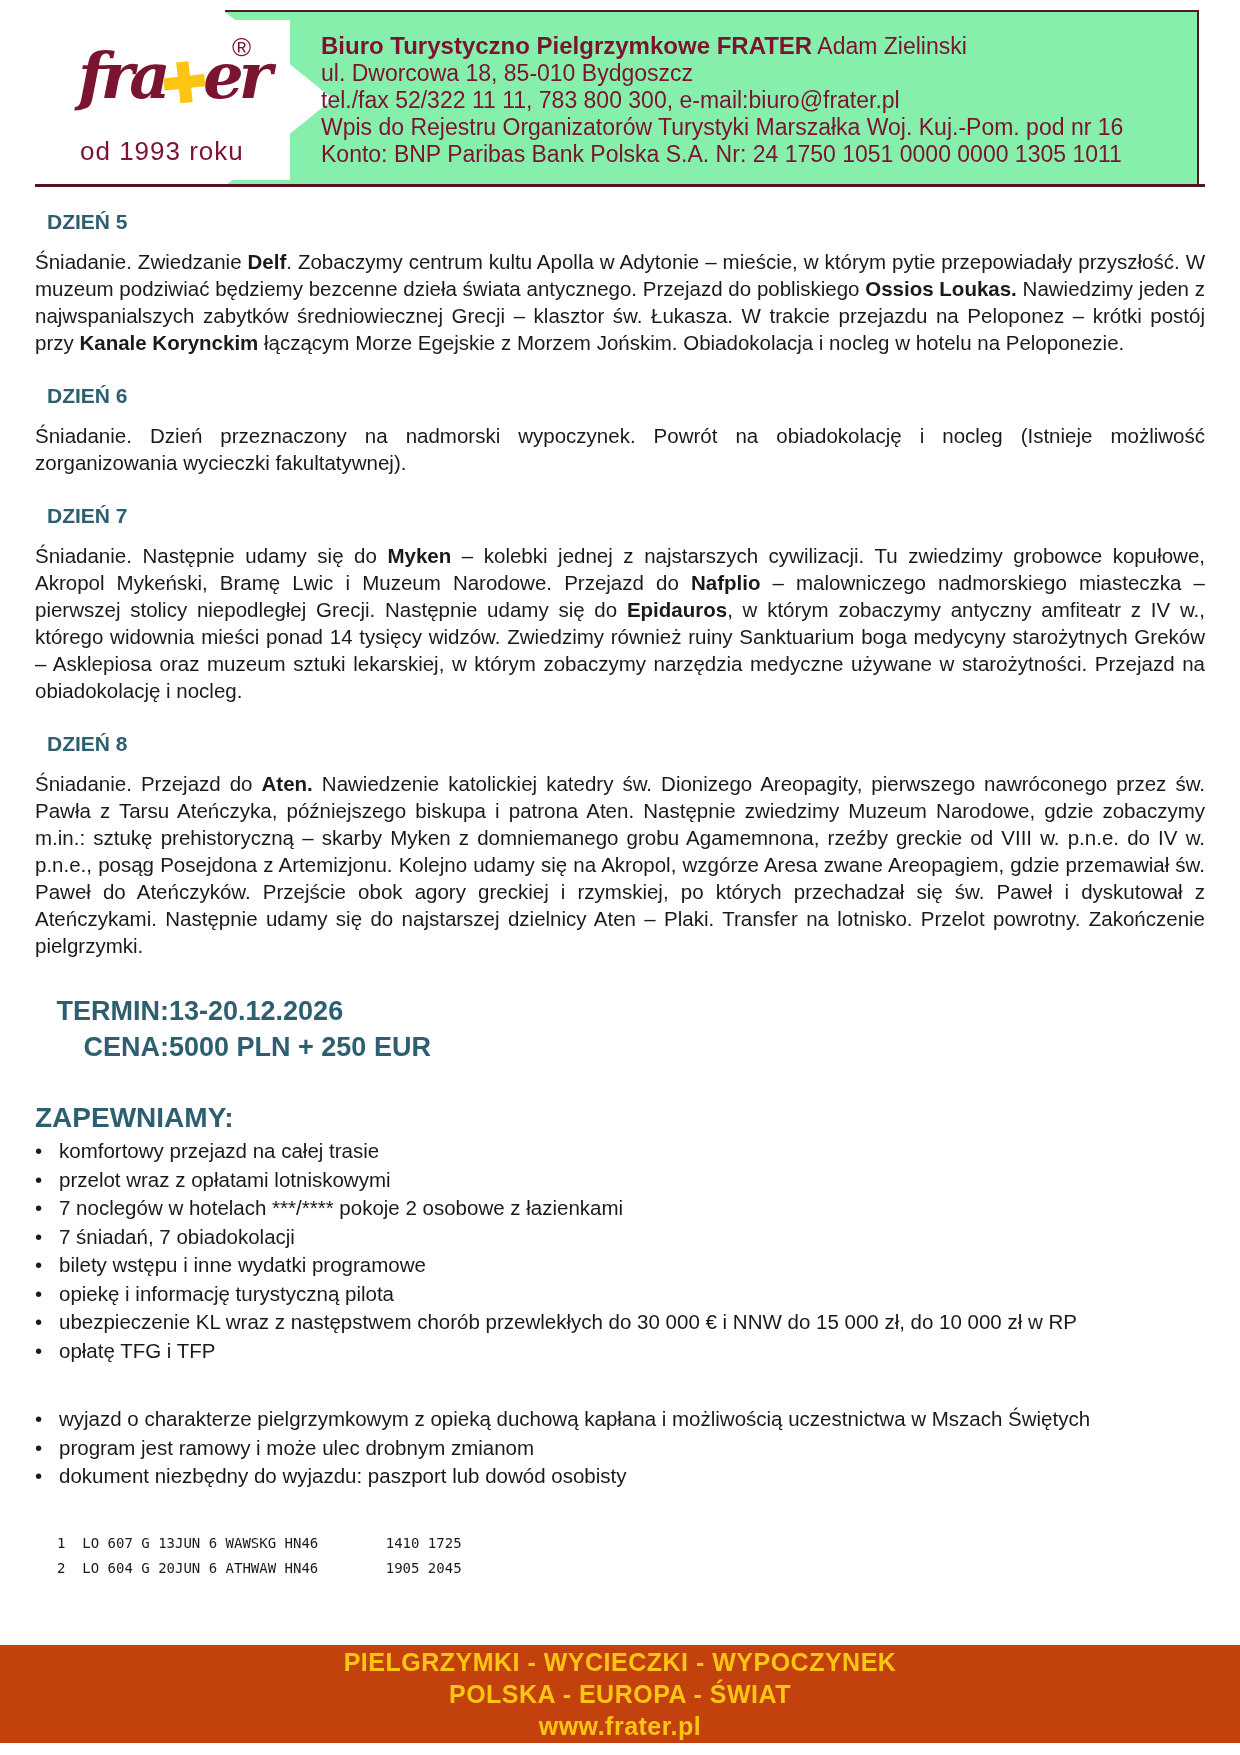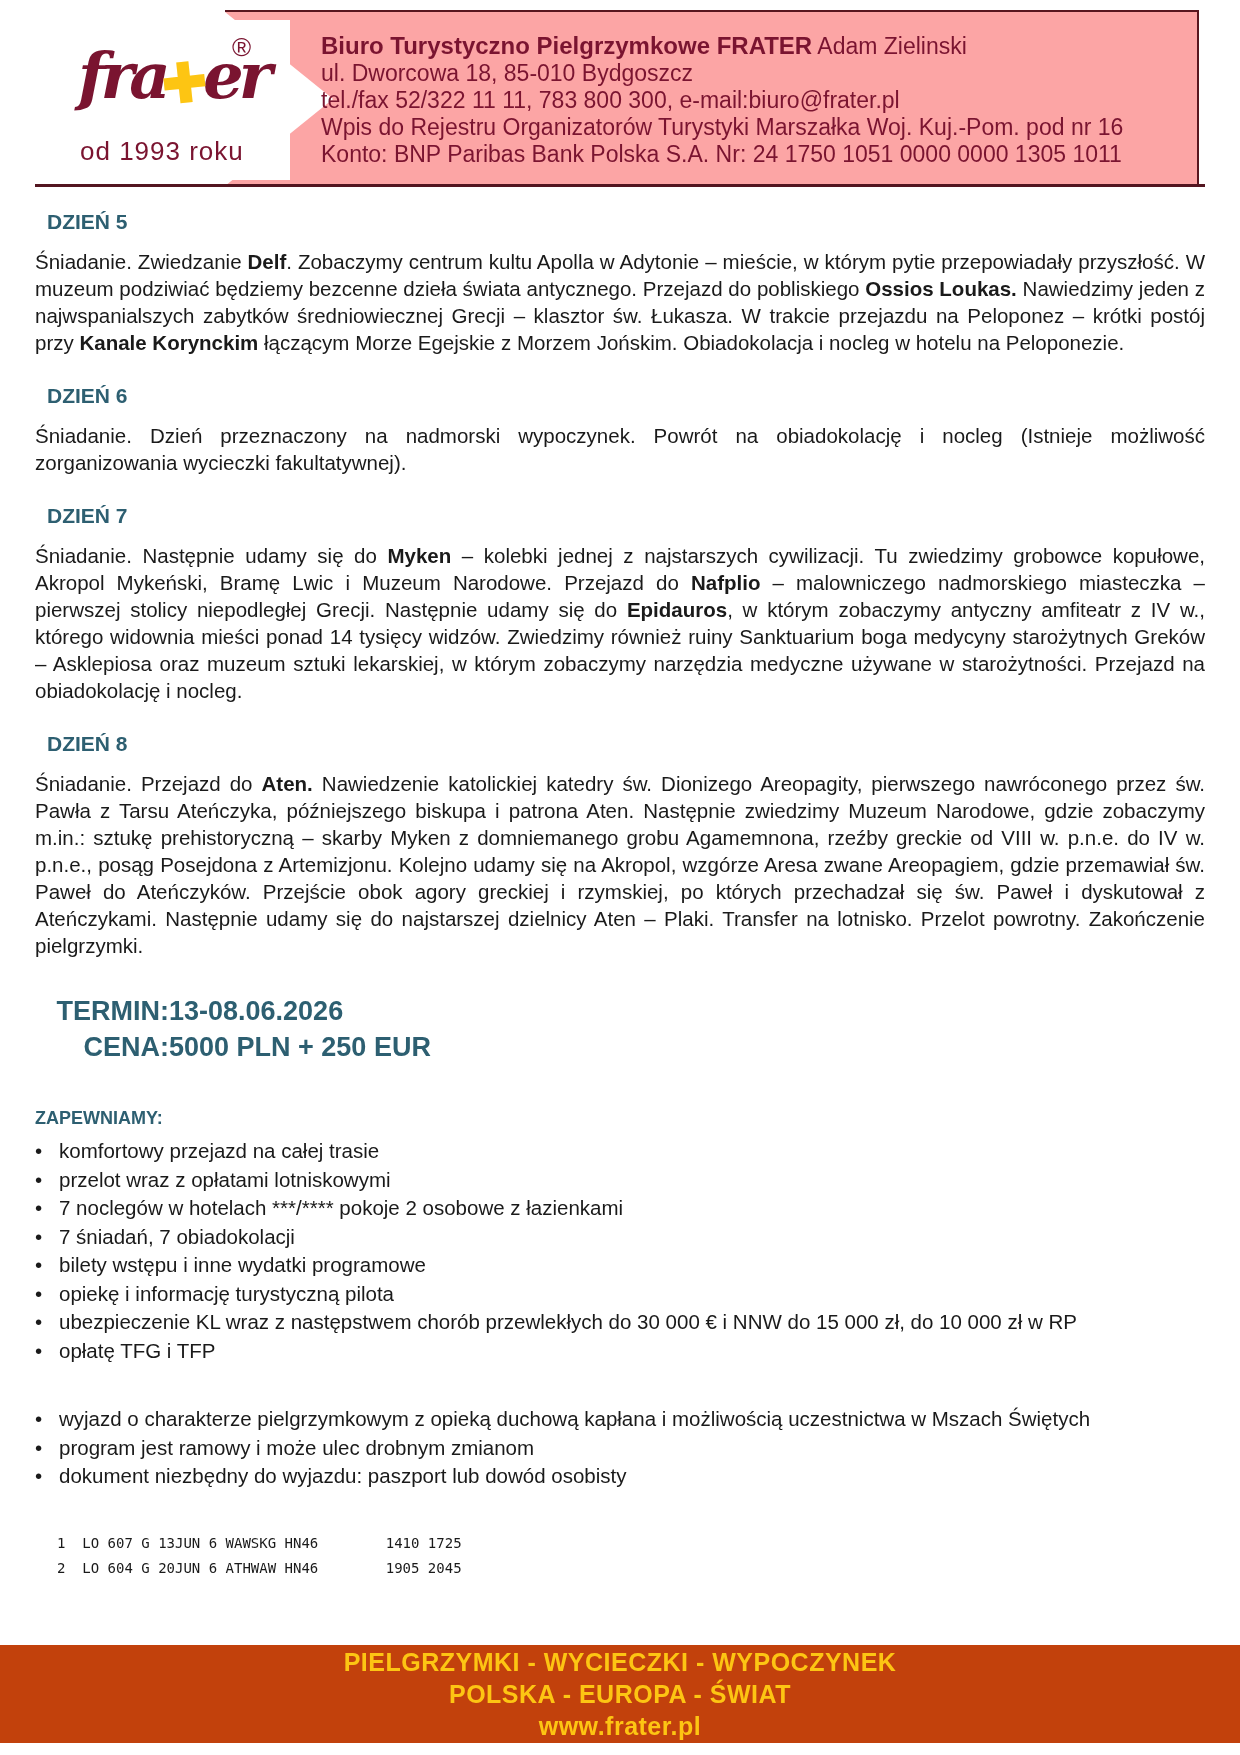--- a/index.html
+++ b/index.html
@@ -9,21 +9,21 @@
     margin:0 auto;
     background:#ffffff;
     font-family:"Liberation Sans",sans-serif;
     color:#1a1a1a;
     overflow:hidden;
   }
   
   .header{position:absolute;left:0;top:0;width:1240px;height:190px;}
   .banner{
     position:absolute;left:225px;top:10px;width:974px;height:176px;
-    background:#fca5a5;
+    background:#86efac;
     border-top:2px solid #58161f;
     border-right:2px solid #58161f;
     box-sizing:border-box;
   }
   .banner-arrow{
     position:absolute;left:0;top:0;
     width:0;height:0;
     border-left:108px solid #ffffff;
     border-top:87px solid transparent;
     border-bottom:87px solid transparent;
@@ -74,21 +74,21 @@
   .day-paragraph{
     margin:0;font-size:20.5px;line-height:27px;
     text-align:justify;
   }
   .b{font-weight:bold;}
   .summary{margin-top:34px;margin-bottom:38px;}
   .summary-row{display:flex;font-size:27px;line-height:36px;font-weight:bold;color:#2d5f71;text-align:right;}
   .summary-label{width:134px;}
   .list-block{margin-bottom:40px;}
   .list-heading{
-    margin:0 0 4px 0;font-size:18px;line-height:30px;
+    margin:0 0 4px 0;font-size:28px;line-height:30px;
     color:#2d5f71;font-weight:bold;
   }
   .bullet-item{font-size:20.5px;line-height:28.5px;}
   .bullet-glyph{display:inline-block;width:24px;}
   .flights{margin-top:22px;padding-left:22px;}
   .flight-row{
     font-family:"DejaVu Sans Mono",monospace;
     font-size:14px;line-height:25px;
     white-space:pre;
   }
@@ -145,21 +145,21 @@
         </section>
         <section class="day-section">
           <h2 class="day-heading">DZIEŃ 8</h2>
           <p class="day-paragraph"><span>Śniadanie. Przejazd do </span><span class="b">Aten.</span><span> Nawiedzenie katolickiej katedry św. Dionizego Areopagity, pierwszego nawróconego przez św. Pawła z Tarsu Ateńczyka, późniejszego biskupa i patrona Aten. Następnie zwiedzimy Muzeum Narodowe, gdzie zobaczymy m.in.: sztukę prehistoryczną – skarby Myken z domniemanego grobu Agamemnona, rzeźby greckie od VIII w. p.n.e. do IV w. p.n.e., posąg Posejdona z Artemizjonu. Kolejno udamy się na Akropol, wzgórze Aresa zwane Areopagiem, gdzie przemawiał św. Paweł do Ateńczyków. Przejście obok agory greckiej i rzymskiej, po których przechadzał się św. Paweł i dyskutował z Ateńczykami. Następnie udamy się do najstarszej dzielnicy Aten – Plaki. Transfer na lotnisko. Przelot powrotny. Zakończenie pielgrzymki.</span></p>
         </section>
       </div>
 
     <div class="summary">
       <div class="summary-row">
         <span class="summary-label">TERMIN:</span>
-        <span>13-08.06.2026</span>
+        <span>13-20.12.2026</span>
       </div>
       <div class="summary-row">
         <span class="summary-label">CENA:</span>
         <span>5000 PLN + 250 EUR</span>
       </div>
     </div>
 
     <div class="list-block">
       <h3 class="list-heading">ZAPEWNIAMY:</h3>
       <div id="zapewniamy-list">

